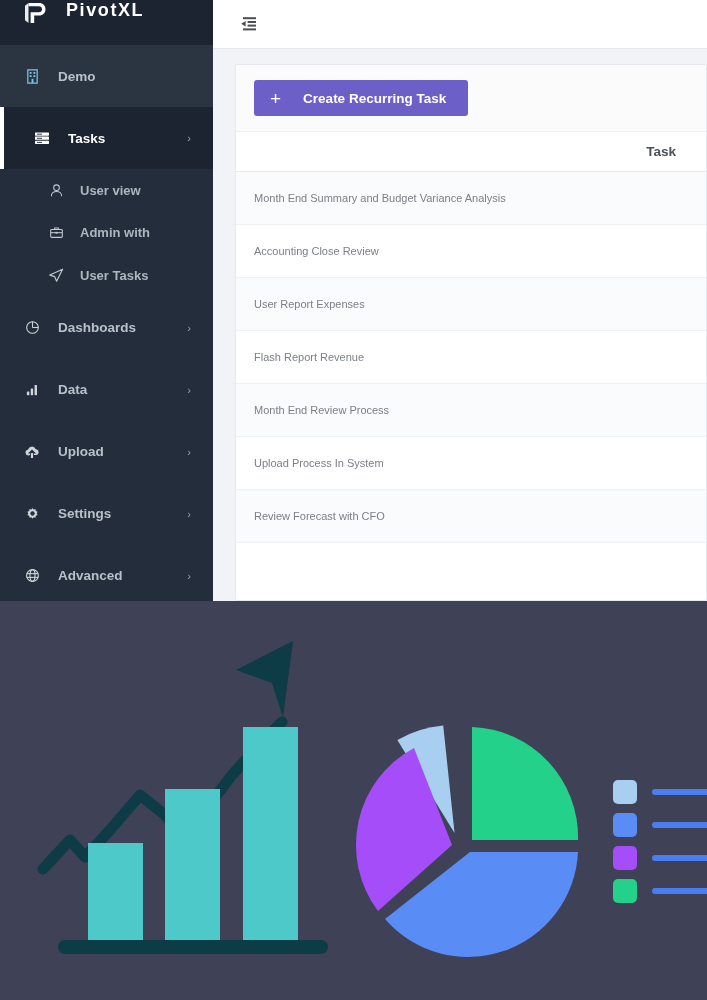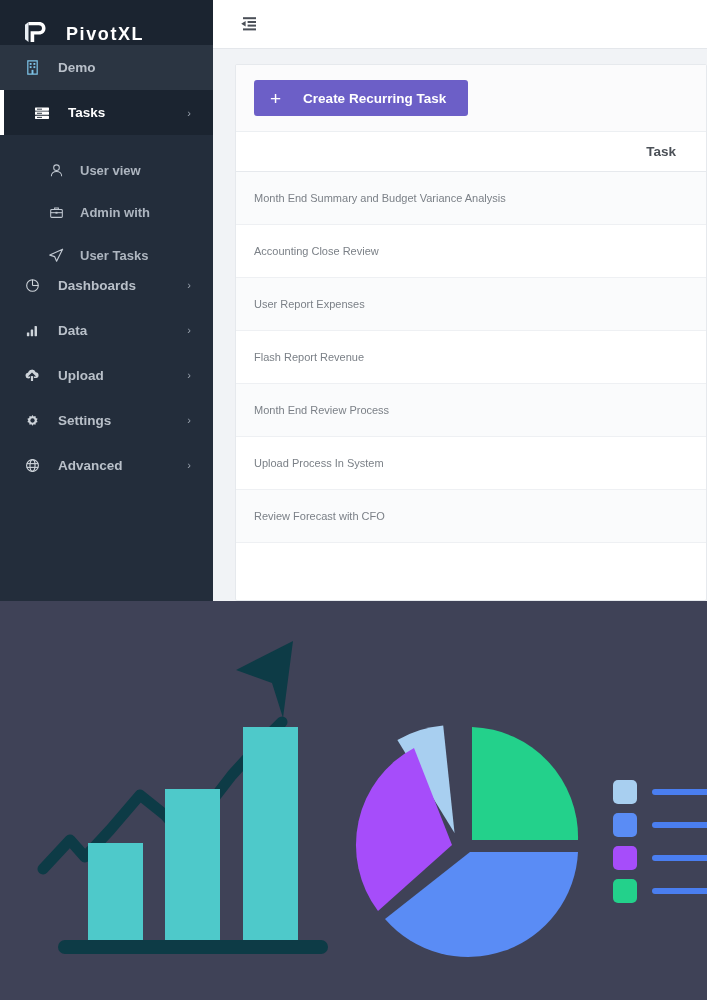--- a/index.html
+++ b/index.html
@@ -21,37 +21,37 @@
 
   
   .sidebar {
     position: absolute; left: 0; top: 0;
     width: 213px; height: 601px;
     background: #232d3b;
     color: #c6ccd4;
   }
   .brand {
     height: 45px;
-    display: flex; align-items: flex-end;
+    display: flex; align-items: flex-start;
     padding-left: 22px;
     background: #1b2430;
   }
   .brand-logo { width: 26px; height: 26px; flex: 0 0 26px; }
   .brand-name {
     margin-left: 18px;
     color: #ffffff;
     font-size: 18px;
     font-weight: 700;
     letter-spacing: 1.6px;
   }
 
   .nav-item {
     position: relative;
     display: flex; align-items: center;
-    height: 45px;
+    height: 62px;
     padding-left: 22px;
     font-size: 13.5px;
     font-weight: 700;
     color: #b9c0c9;
     cursor: pointer;
   }
   .nav-item .ico {
     width: 20px; flex: 0 0 20px;
     display: flex; align-items: center; justify-content: center;
     color: #ced4da;
@@ -69,21 +69,21 @@
     color: #ffffff;
     padding-left: 32px;
   }
   .nav-item.active .ico { color: #ffffff; }
   .nav-item.active::before {
     content: ""; position: absolute; left: 0; top: 0;
     width: 4px; height: 100%; background: #ffffff;
   }
 
   .nav-sub {
-    display: flex; align-items: flex-end;
+    display: flex; align-items: center;
     height: 42.5px;
     padding-left: 46px;
     font-size: 13px;
     font-weight: 700;
     color: #aeb6c0;
     cursor: pointer;
   }
   .nav-sub .ico {
     width: 20px; flex: 0 0 20px;
     display: flex; align-items: center; justify-content: center;

